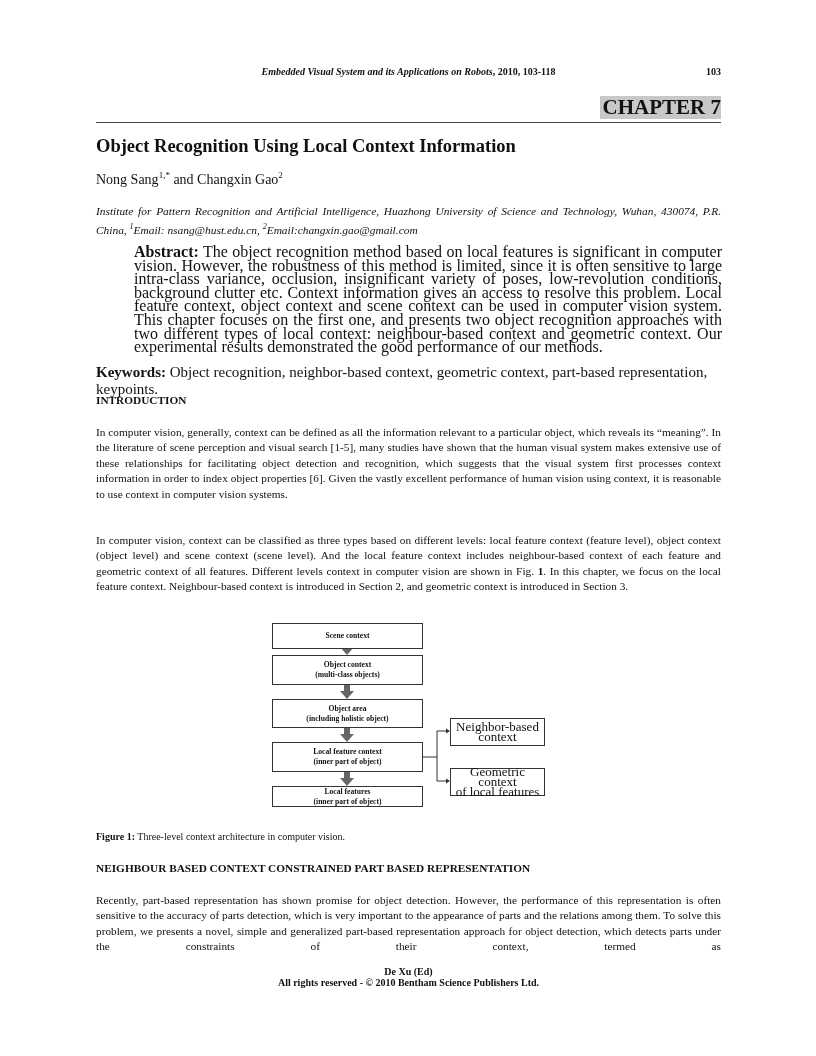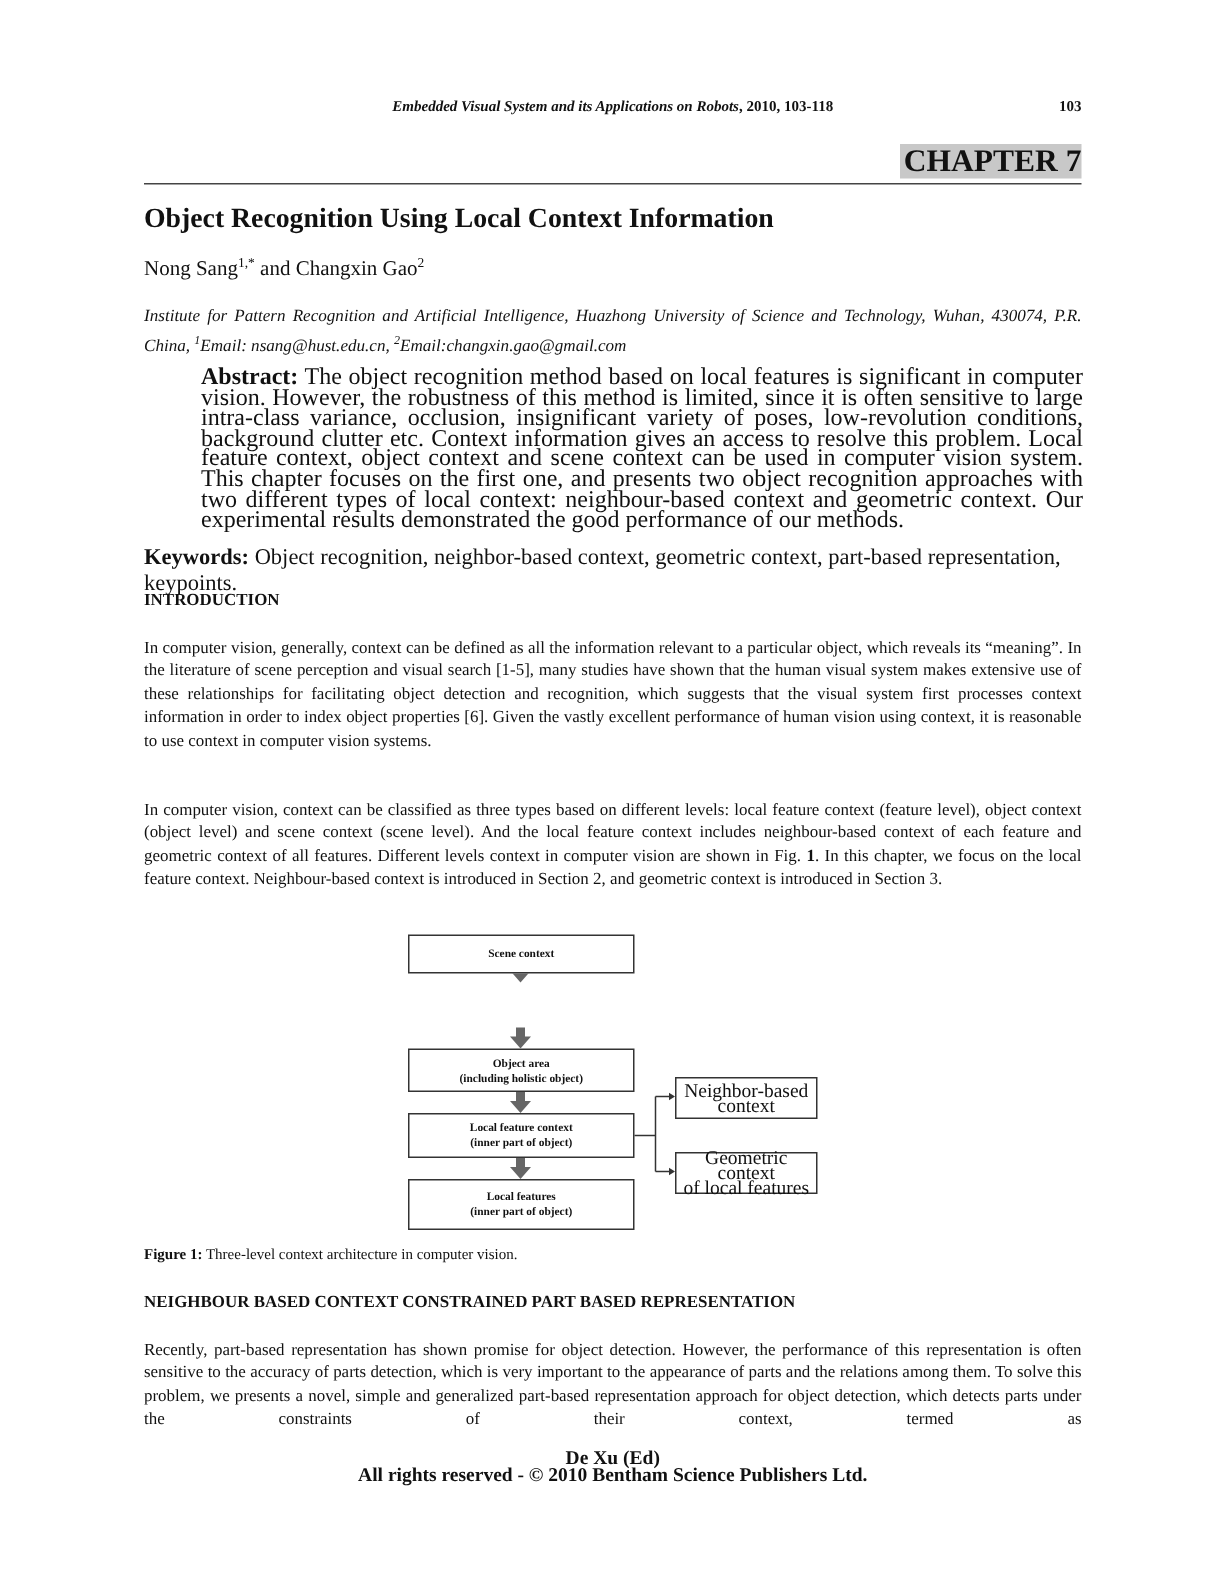--- a/index.html
+++ b/index.html
@@ -26,21 +26,21 @@
   .heading { left: 96px; font-size: 11.3px; font-weight: bold; }
   .para { left: 96px; width: 625px; font-size: 11.3px; line-height: 15.4px; text-align: justify; }
   .para p { margin: 0; }
   .fig { left: 0; top: 0; width: 816px; height: 1056px; pointer-events: none; }
   .box { position: absolute; border: 1px solid #333; background: #fff; box-sizing: border-box;
          font-family: "Liberation Serif", serif; font-weight: bold; font-size: 7.6px;
          text-align: center; display: flex; flex-direction: column; justify-content: center;
          line-height: 10px; pointer-events: auto; }
   .box.mono { font-family: Liberation Serif, serif; font-weight: normal; font-size: 13px; }
   .caption { left: 96px; top: 831px; font-size: 10px; }
-  .footer { left: 96px; width: 625px; top: 966px; font-size: 13px; font-weight: bold;
+  .footer { left: 96px; width: 625px; top: 966px; font-size: 10px; font-weight: bold;
             text-align: center; line-height: 11px; }
 </style>
 </head>
 <body>
 
 <div class="abs running-head">
   <span class="journal"><i>Embedded Visual System and its Applications on Robots</i><span>, 2010, 103-118</span></span>
   <span class="pageno">103</span>
 </div>
 
@@ -97,29 +97,33 @@
     </g>
     <g fill="#333">
       <polygon points="446,728.5 450,731 446,733.5"></polygon>
       <polygon points="446,778.5 450,781 446,783.5"></polygon>
     </g>
   </svg>
 
   <div class="box" style="left:272px;top:623px;width:151px;height:26px">
     <span>Scene context</span>
   </div>
+  <div class="box" style="left:272px;top:655px;width:151px;height:30px">
+    <span>Object context</span>
+    <span>(multi-class objects)</span>
+  </div>
   <div class="box" style="left:272px;top:699px;width:151px;height:29px">
     <span>Object area</span>
     <span>(including holistic object)</span>
   </div>
   <div class="box" style="left:272px;top:742px;width:151px;height:30px">
     <span>Local feature context</span>
     <span>(inner part of object)</span>
   </div>
-  <div class="box" style="left:272px;top:786px;width:151px;height:34px">
+  <div class="box" style="left:272px;top:786px;width:151px;height:21px">
     <span>Local features</span>
     <span>(inner part of object)</span>
   </div>
 
   <div class="box mono" style="left:450px;top:718px;width:95px;height:28px">
     <span>Neighbor-based</span>
     <span>context</span>
   </div>
   <div class="box mono" style="left:450px;top:768px;width:95px;height:28px">
     <span>Geometric context</span>

